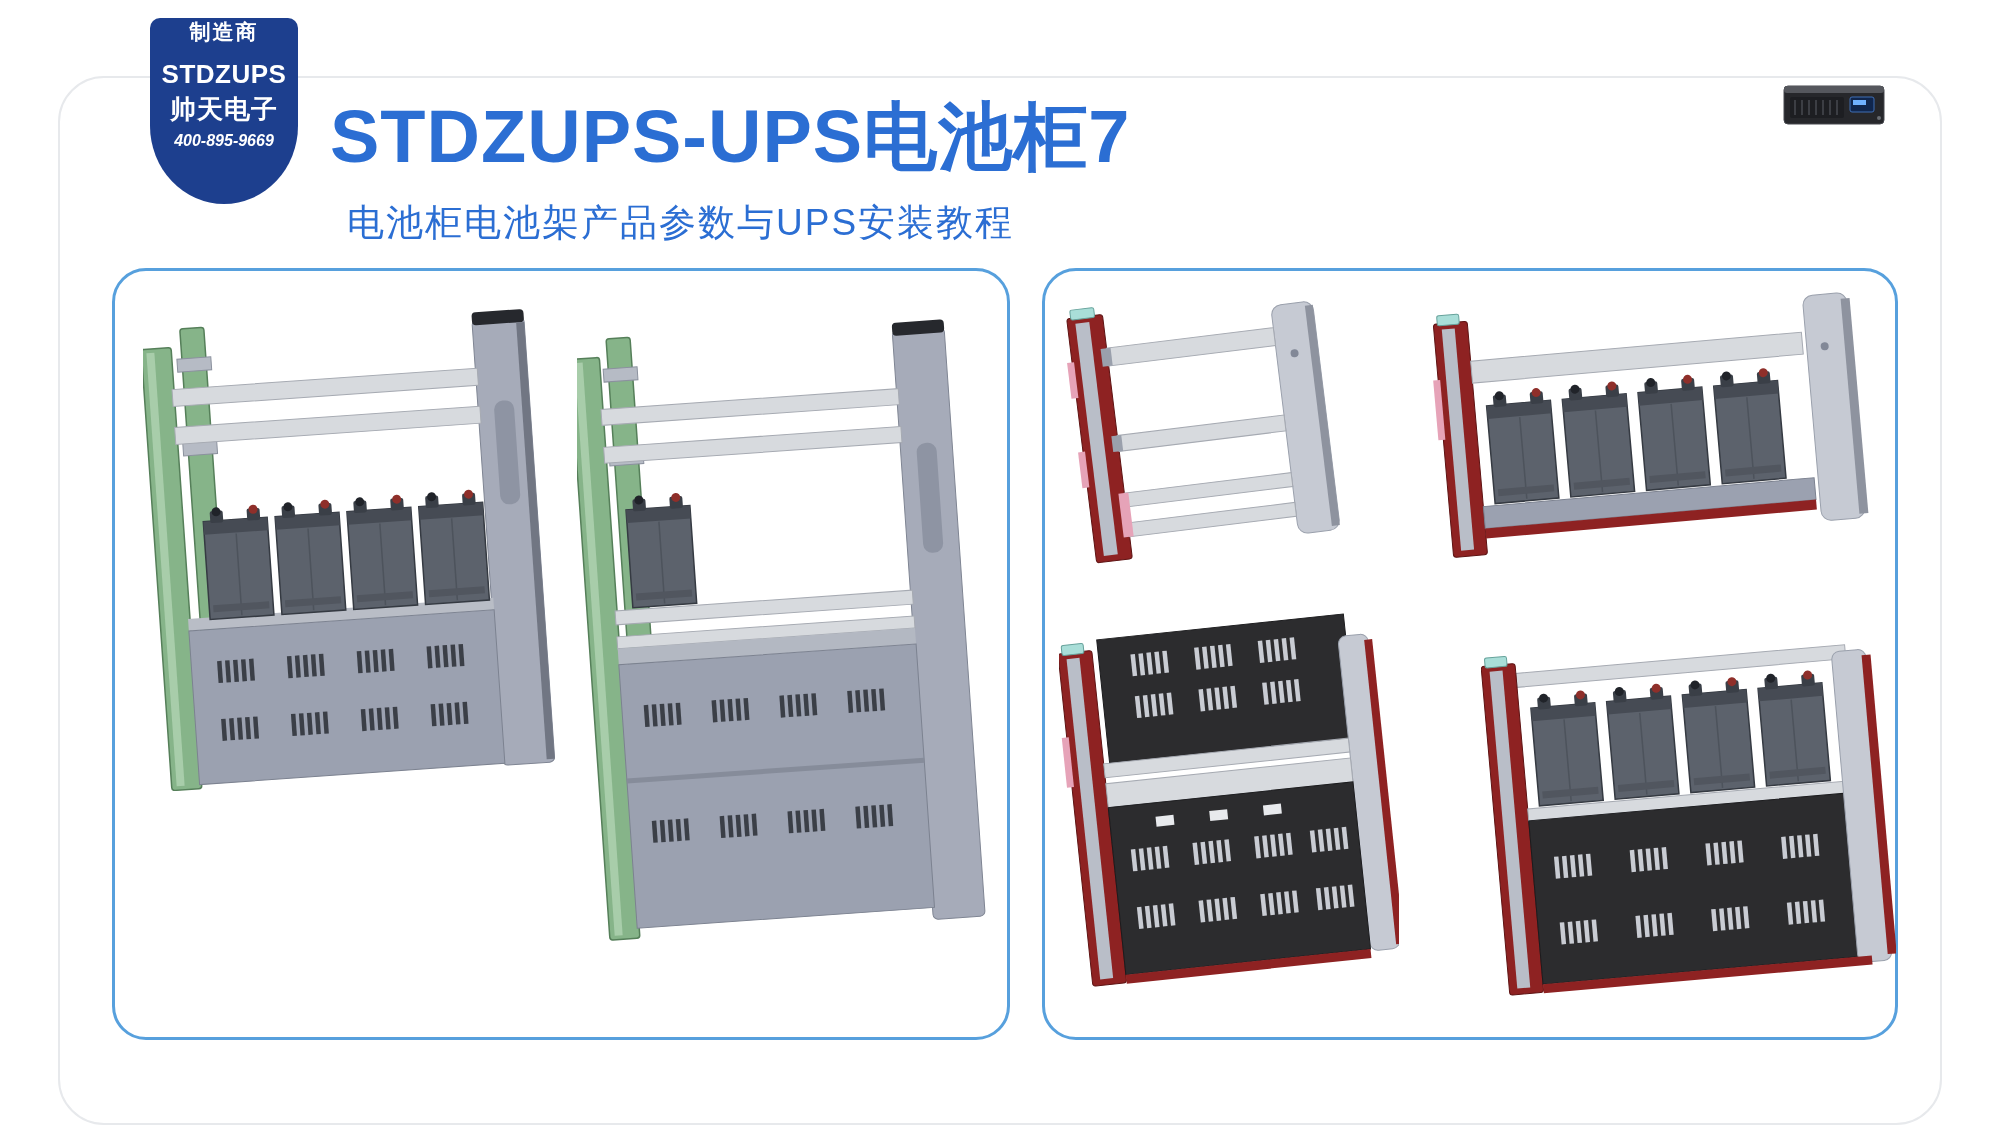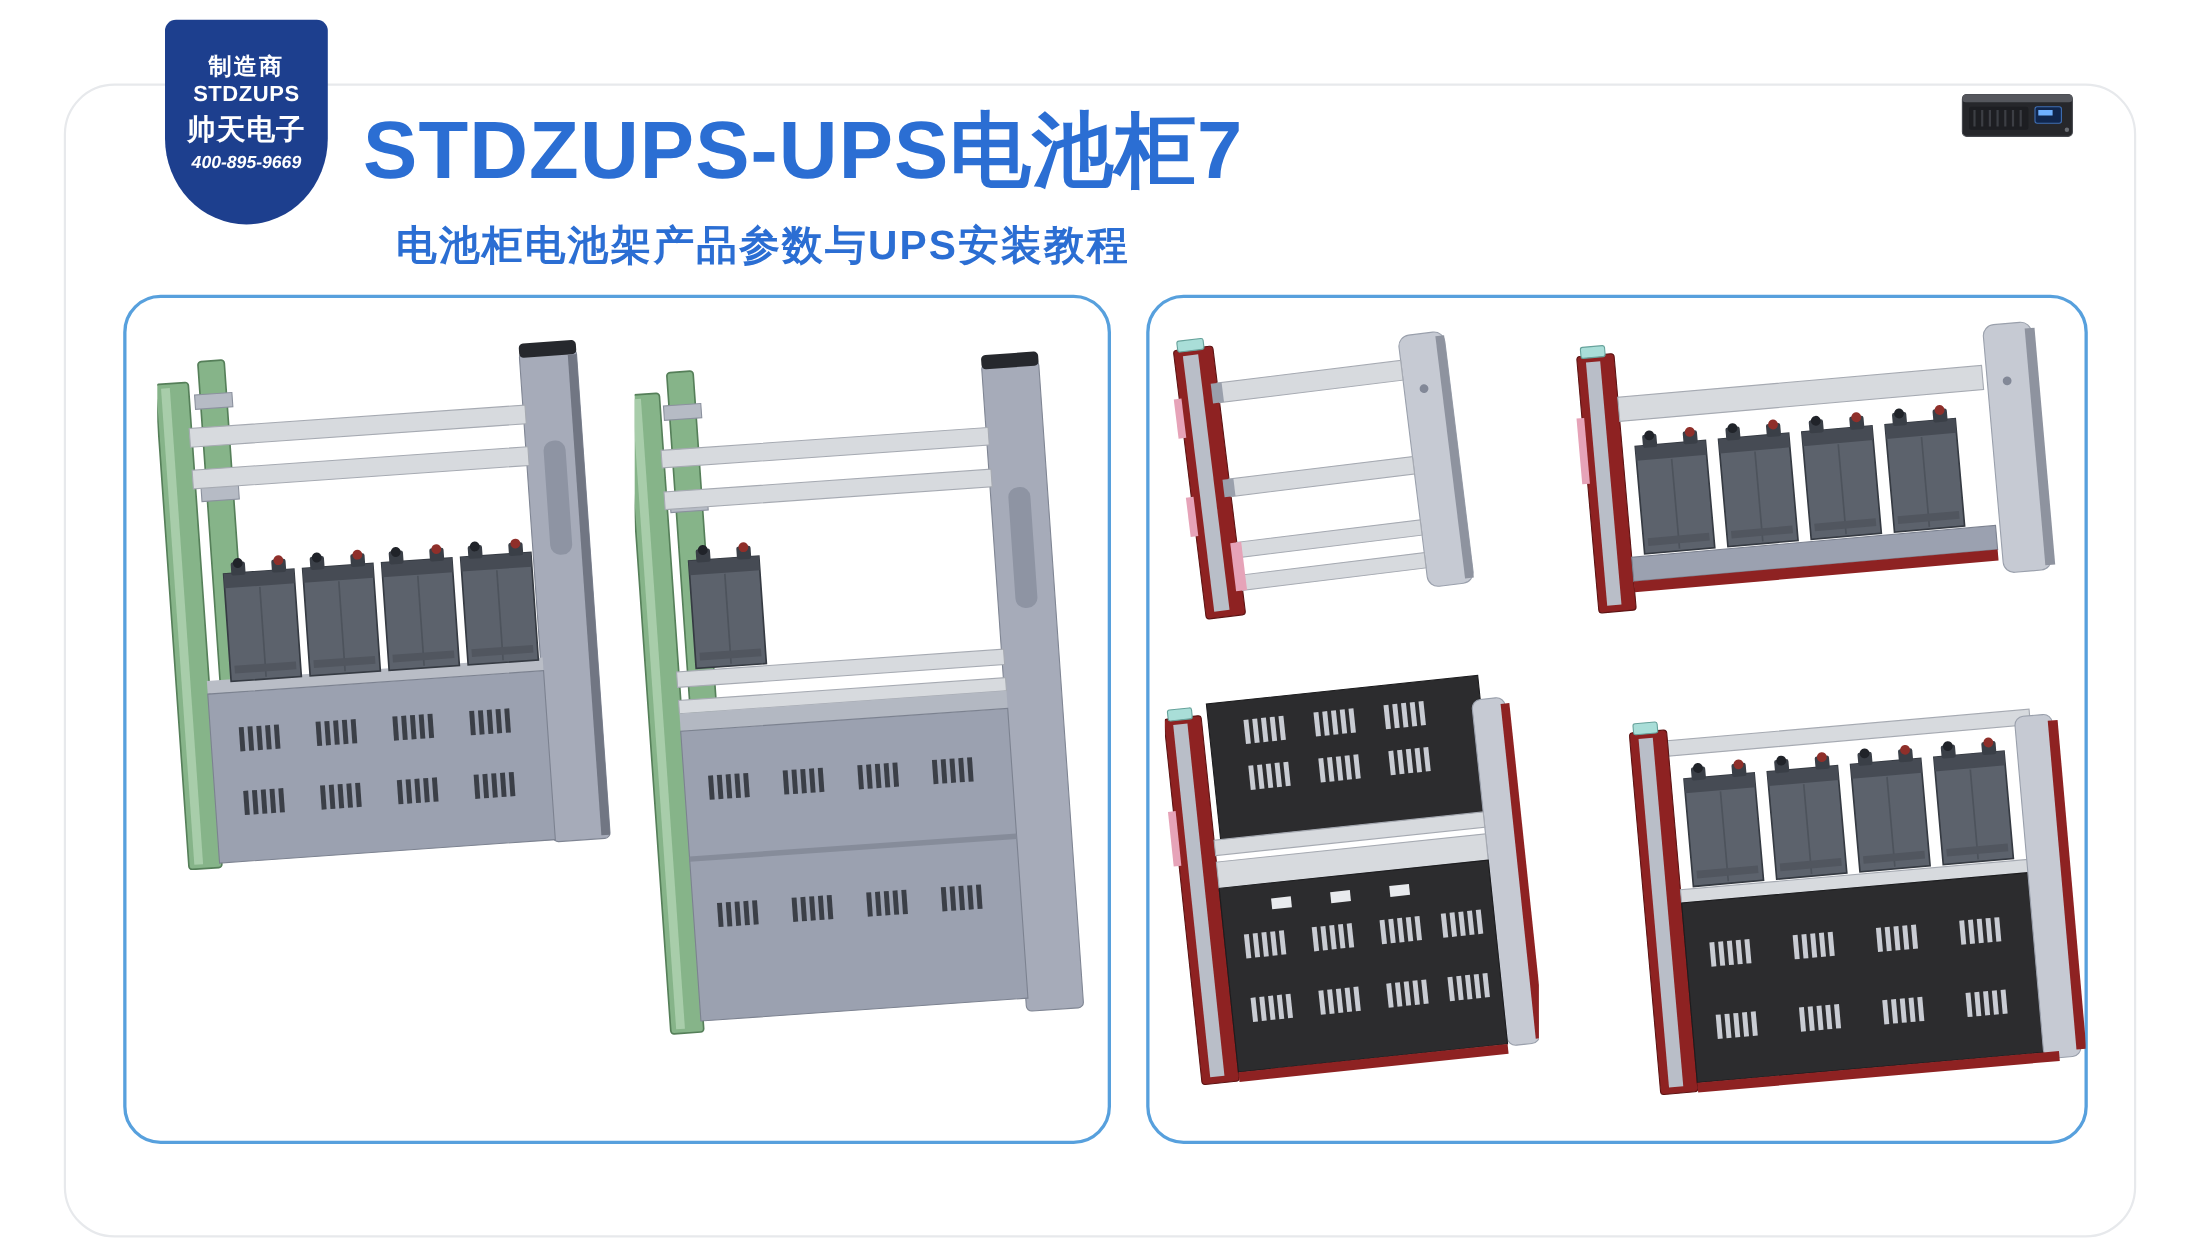--- a/index.html
+++ b/index.html
@@ -12,34 +12,34 @@
   }
   .card {
     position:absolute; left:58px; top:76px; width:1884px; height:1049px;
     background:#ffffff; border:2px solid #e7e9ec; border-radius:46px;
   }
   
   .badge {
     position:absolute; left:150px; top:18px; width:148px; height:186px;
     background:var(--badge-bg,#1d3f8e); color:#ffffff; text-align:center;
     border-radius:10px 10px 50% 50% / 10px 10px 42% 42%;
-    padding-top:28px; z-index:5;
+    z-index:5;
   }
   .badge-l1 { font-size:21px; font-weight:700; letter-spacing:2px; }
-  .badge-l2 { font-size:20px; font-weight:800; margin-top:1px; letter-spacing:.5px; }
+  .badge-l2 { font-size:26px; font-weight:800; margin-top:13px; letter-spacing:.5px; }
   .badge-l3 { font-size:26px; font-weight:700; margin-top:2px; letter-spacing:1px; }
   .badge-l4 { font-size:16px; font-weight:700; margin-top:5px;font-style:italic; }
   .title {
     position:absolute; left:330px; top:88px;
     font-size:74px; font-weight:800; color:var(--accent,#2b6ed3);
     letter-spacing:1px; white-space:nowrap; z-index:4;text-align:center;
   }
   .subtitle {
-    position:absolute; left:360px; top:198px;
-    font-size:37px; font-weight:700; color:var(--accent,#2b6ed3);
+    position:absolute; left:347px; top:198px;
+    font-size:37px; font-weight:400; color:var(--accent,#2b6ed3);
     letter-spacing:2px; white-space:nowrap; z-index:4;
   }
   .ups-thumb { position:absolute; left:1782px; top:78px; width:104px; height:52px; z-index:4; }
   .ups-thumb svg { width:100%; height:100%; }
   
   .panel {
     position:absolute; border:3px solid var(--panel-border,#57a0dd);
     border-radius:34px; background:#ffffff;
   }
   .panel-left  { left:112px;  top:268px; width:898px; height:772px; }

